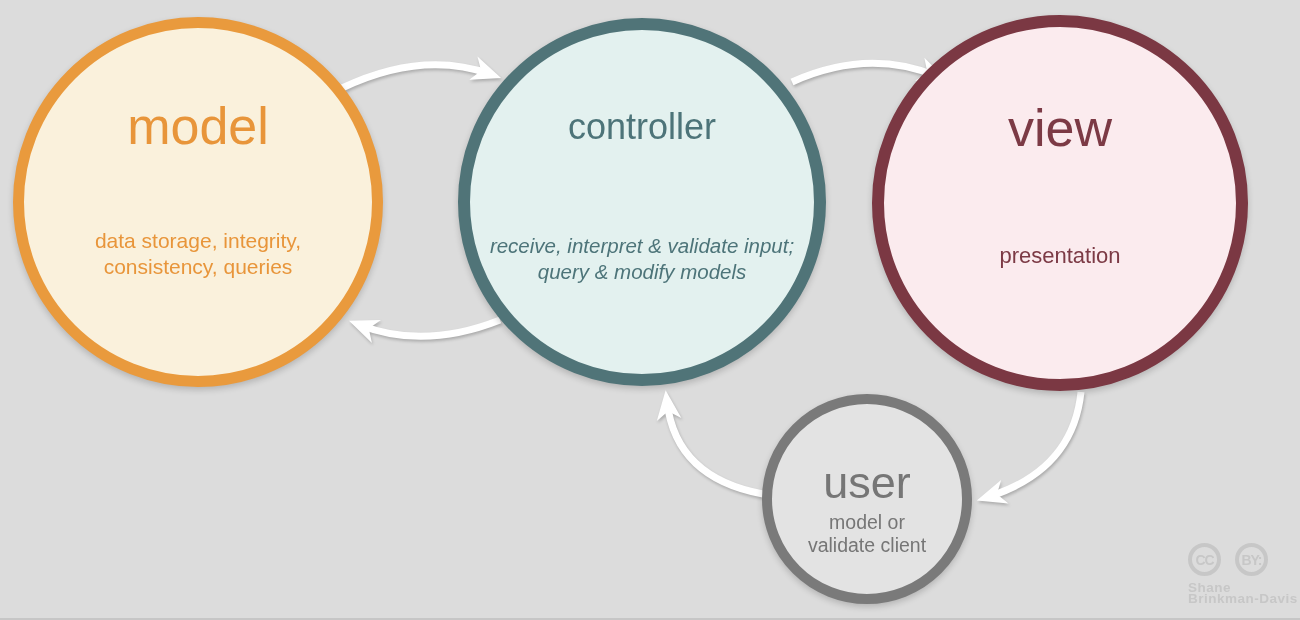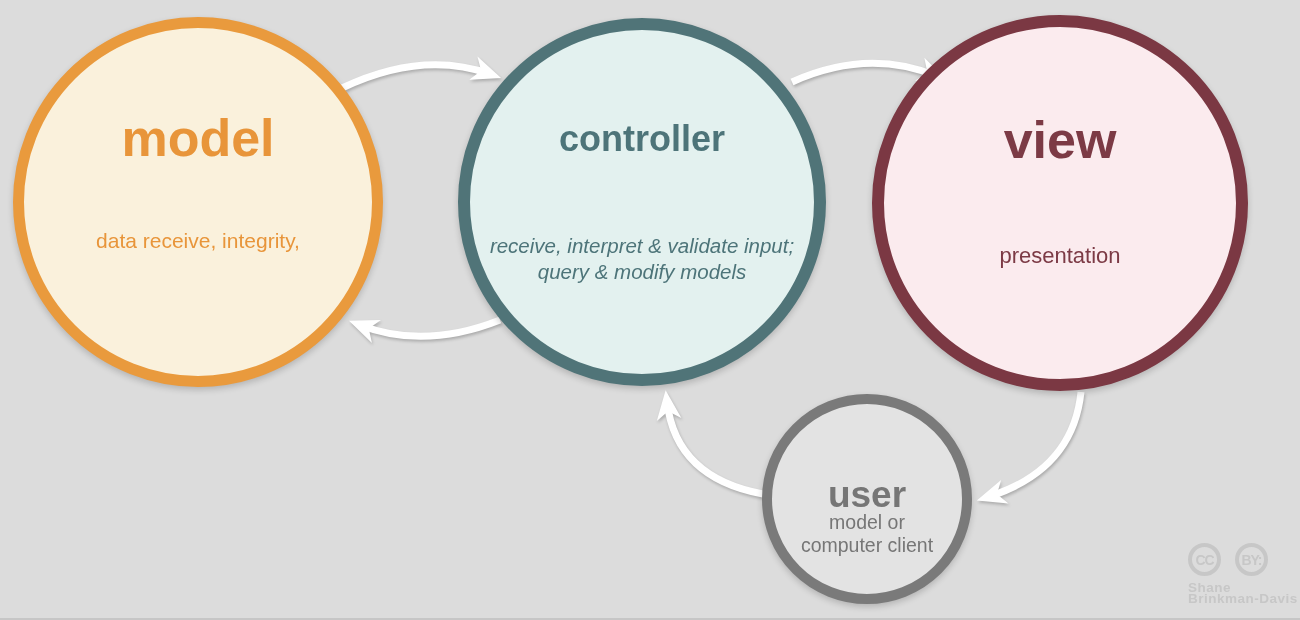--- a/index.html
+++ b/index.html
@@ -19,41 +19,41 @@
 
   .node{
     position:absolute;border-radius:50%;box-sizing:border-box;z-index:2;
     background:var(--c-fill);border:var(--bw) solid var(--c-border);
     color:var(--c-text);
     box-shadow:0 3px 6px rgba(0,0,0,0.18);
     text-align:center;
   }
   .node .title{
     position:absolute;left:0;width:100%;display:block;
-    font-weight:700;letter-spacing:0px;margin-top:12px;
+    font-weight:400;letter-spacing:0px;
   }
   .node .body{
     position:absolute;left:0;width:100%;display:block;
   }
   .node .body .line{display:block;}
 
   #node-model   {left:13px;  top:17px;  width:370px; height:370px; --bw:11px;}
   #node-model .title{top:72px;font-size:52px;line-height:52px;}
   #node-model .body{top:200px;font-size:21px;line-height:26px;}
 
   #node-controller{left:458px; top:18px; width:368px; height:368px; --bw:12px;}
   #node-controller .title{top:71px;font-size:36px;line-height:52px;}
   #node-controller .body{top:203px;font-size:20.5px;line-height:26px;font-style:italic;}
 
   #node-view    {left:872px; top:15px;  width:376px; height:376px; --bw:12px;}
   #node-view .title{top:75px;font-size:52px;line-height:52px;}
   #node-view .body{top:216px;font-size:22px;line-height:26px;}
 
   #node-user    {left:762px; top:394px; width:210px; height:210px; --bw:10px;}
-  #node-user .title{top:56px;font-size:37px;line-height:45px;}
+  #node-user .title{top:56px;font-size:45px;line-height:45px;}
   #node-user .body{top:107px;font-size:19.5px;line-height:23px;}
 
   .attribution{
     position:absolute;left:1188px;top:543px;z-index:3;color:#c7c7c7;
   }
   .badges{display:flex;gap:14px;}
   .badge{
     box-sizing:border-box;width:33px;height:33px;border-radius:50%;
     border:4px solid #c7c7c7;display:flex;align-items:center;justify-content:center;
     font-weight:700;font-size:14px;letter-spacing:-1px;
@@ -77,21 +77,22 @@
       <path class="flow" d="M 792,82 Q 868,48 936,76" marker-end="url(#ah)"></path>
       <path class="flow" d="M 500,320 Q 424,350 360,325" marker-end="url(#ah)"></path>
       <path class="flow" d="M 763,494 Q 676,478 667,402" marker-end="url(#ah)"></path>
       <path class="flow" d="M 1081,392 Q 1073,470 988,497" marker-end="url(#ah)"></path>
     </g>
   </svg>
 
   <div class="node" id="node-model" style="--c-border: #e99a3d; --c-fill: #faf1dc; --c-text: #e8953a;">
     <span class="title">model</span>
     <span class="body">
-      <span class="line">data receive, integrity,</span>
+      <span class="line">data storage, integrity,</span>
+      <span class="line">consistency, queries</span>
     </span>
   </div>
 
   <div class="node" id="node-controller" style="--c-border: #507478; --c-fill: #e3f1ef; --c-text: #4d7479;">
     <span class="title">controller</span>
     <span class="body">
       <span class="line">receive, interpret &amp; validate input;</span>
       <span class="line">query &amp; modify models</span>
     </span>
   </div>
@@ -100,21 +101,21 @@
     <span class="title">view</span>
     <span class="body">
       <span class="line">presentation</span>
     </span>
   </div>
 
   <div class="node" id="node-user" style="--c-border: #7a7a7a; --c-fill: #e3e3e3; --c-text: #767676;">
     <span class="title">user</span>
     <span class="body">
       <span class="line">model or</span>
-      <span class="line">computer client</span>
+      <span class="line">validate client</span>
     </span>
   </div>
 
   <div class="attribution">
     <div class="badges">
       <span class="badge">CC</span>
       <span class="badge">BY:</span>
     </div>
     <div class="credit">
       <span class="line">Shane</span>

